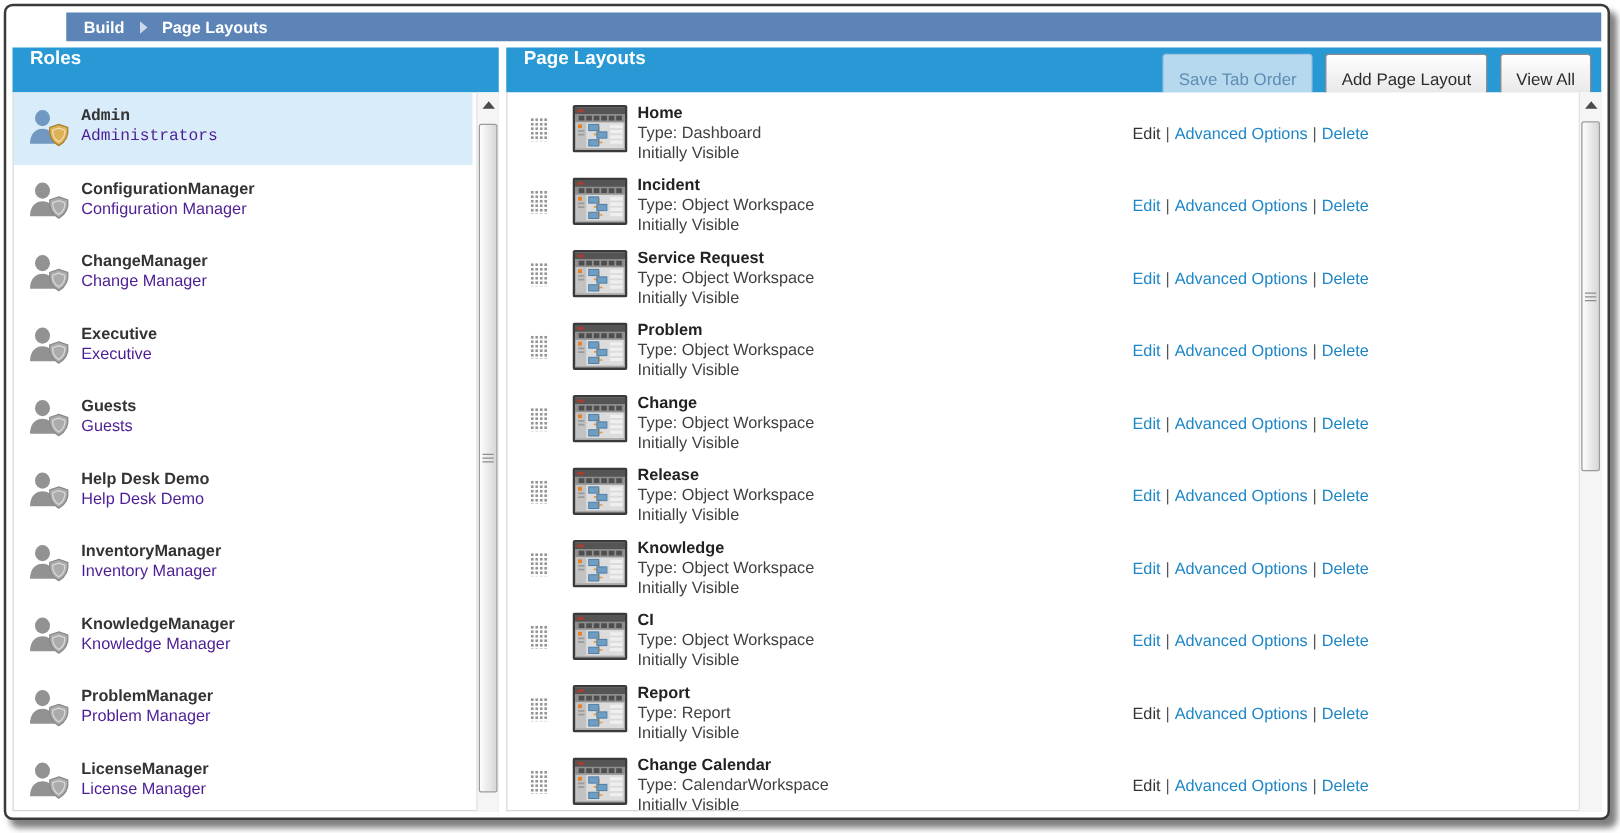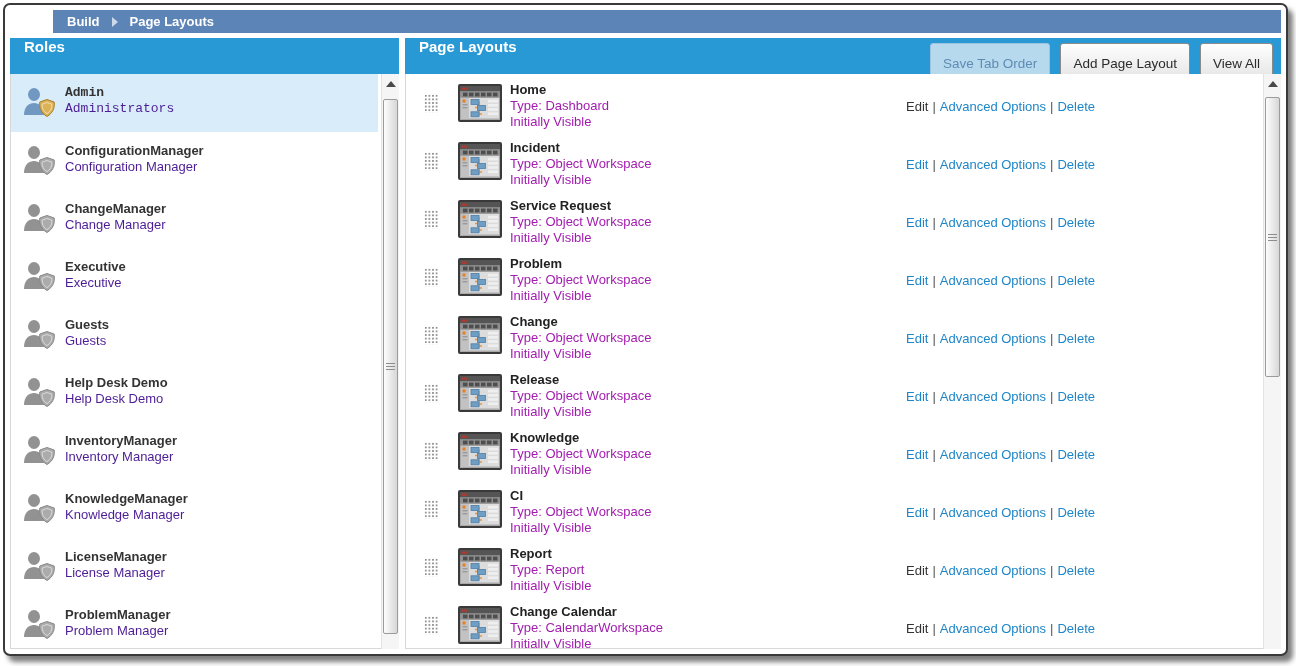--- a/index.html
+++ b/index.html
@@ -37,21 +37,21 @@
   .role-name{font-size:13px;font-weight:bold;color:#333;line-height:17px;}
   .role-desc{font-size:13px;color:#4c1d95;line-height:16px;}
   
   .layout-row{position:relative;height:58px;margin-right:20px;}
   .drag-handle{position:absolute;left:18px;top:20px;width:15px;height:19px;
     background-image:radial-gradient(circle,#949494 1px,transparent 1.3px);
     background-size:3.6px 3.6px;cursor:move;}
   .layout-icon{position:absolute;left:52px;top:10px;}
   .layout-text{position:absolute;left:104px;top:8px;}
   .layout-title{font-size:13px;font-weight:bold;color:#222;line-height:16px;}
-  .layout-type,.layout-visibility{font-size:13px;color:#a21caf;line-height:16px;}
+  .layout-type,.layout-visibility{font-size:13px;color:#404040;line-height:16px;}
   .layout-actions{position:absolute;left:500px;top:25px;font-size:13px;white-space:nowrap;}
   .layout-actions .sep{color:#555;margin:0 4px;}
   .layout-actions .action.link{color:var(--link);cursor:pointer;}
   .layout-actions .action.plain{color:#333;}
   
   .header-buttons{position:absolute;right:8px;top:5px;display:flex;gap:10px;}
   .btn{height:40px;padding:0 12px;font-size:13.5px;border-radius:3px;border:1px solid #8a8a8a;
     background:linear-gradient(#fefefe,#e3e3e3);color:#2b2b2b;cursor:pointer;
     font-family:"Liberation Sans","DejaVu Sans",sans-serif;}
   .btn.btn-disabled{background:#b7d9ee;border-color:#9cc3e0;color:#5e8cb4;}
@@ -181,34 +181,34 @@
     </div>
   </div>
         <div class="role-item">
     <svg class="role-icon" width="36" height="32" viewBox="0 0 36 32">
       <ellipse class="p-head" cx="13" cy="7.5" rx="6" ry="6.5"></ellipse>
       <path class="p-body" d="M3 28 C3 19.5 8 16 13 16 C18 16 23 19.5 23 28 Z"></path>
       <path class="shield" d="M26 12.5 L33.2 15 C34 21 31.6 26.3 26 29.5 C20.4 26.3 18 21 18.8 15 Z"></path>
       <path class="shield-line" d="M26 15.5 L30.8 17.2 C31.2 21 29.6 24.3 26 26.6 C22.4 24.3 20.8 21 21.2 17.2 Z"></path>
     </svg>
     <div class="role-text">
+      <div class="role-name">ProblemManager</div>
+      <div class="role-desc">Problem Manager</div>
+    </div>
+  </div>
+        <div class="role-item">
+    <svg class="role-icon" width="36" height="32" viewBox="0 0 36 32">
+      <ellipse class="p-head" cx="13" cy="7.5" rx="6" ry="6.5"></ellipse>
+      <path class="p-body" d="M3 28 C3 19.5 8 16 13 16 C18 16 23 19.5 23 28 Z"></path>
+      <path class="shield" d="M26 12.5 L33.2 15 C34 21 31.6 26.3 26 29.5 C20.4 26.3 18 21 18.8 15 Z"></path>
+      <path class="shield-line" d="M26 15.5 L30.8 17.2 C31.2 21 29.6 24.3 26 26.6 C22.4 24.3 20.8 21 21.2 17.2 Z"></path>
+    </svg>
+    <div class="role-text">
       <div class="role-name">LicenseManager</div>
       <div class="role-desc">License Manager</div>
-    </div>
-  </div>
-        <div class="role-item">
-    <svg class="role-icon" width="36" height="32" viewBox="0 0 36 32">
-      <ellipse class="p-head" cx="13" cy="7.5" rx="6" ry="6.5"></ellipse>
-      <path class="p-body" d="M3 28 C3 19.5 8 16 13 16 C18 16 23 19.5 23 28 Z"></path>
-      <path class="shield" d="M26 12.5 L33.2 15 C34 21 31.6 26.3 26 29.5 C20.4 26.3 18 21 18.8 15 Z"></path>
-      <path class="shield-line" d="M26 15.5 L30.8 17.2 C31.2 21 29.6 24.3 26 26.6 C22.4 24.3 20.8 21 21.2 17.2 Z"></path>
-    </svg>
-    <div class="role-text">
-      <div class="role-name">ProblemManager</div>
-      <div class="role-desc">Problem Manager</div>
     </div>
   </div>
       </div>
     <div class="scrollbar" style="top:36px;">
       <div class="sb-up">
           <div class="tri"></div>
         </div>
       <div class="sb-thumb" style="top:25px;height:533px;">
         <div class="grip">
             <div></div>

